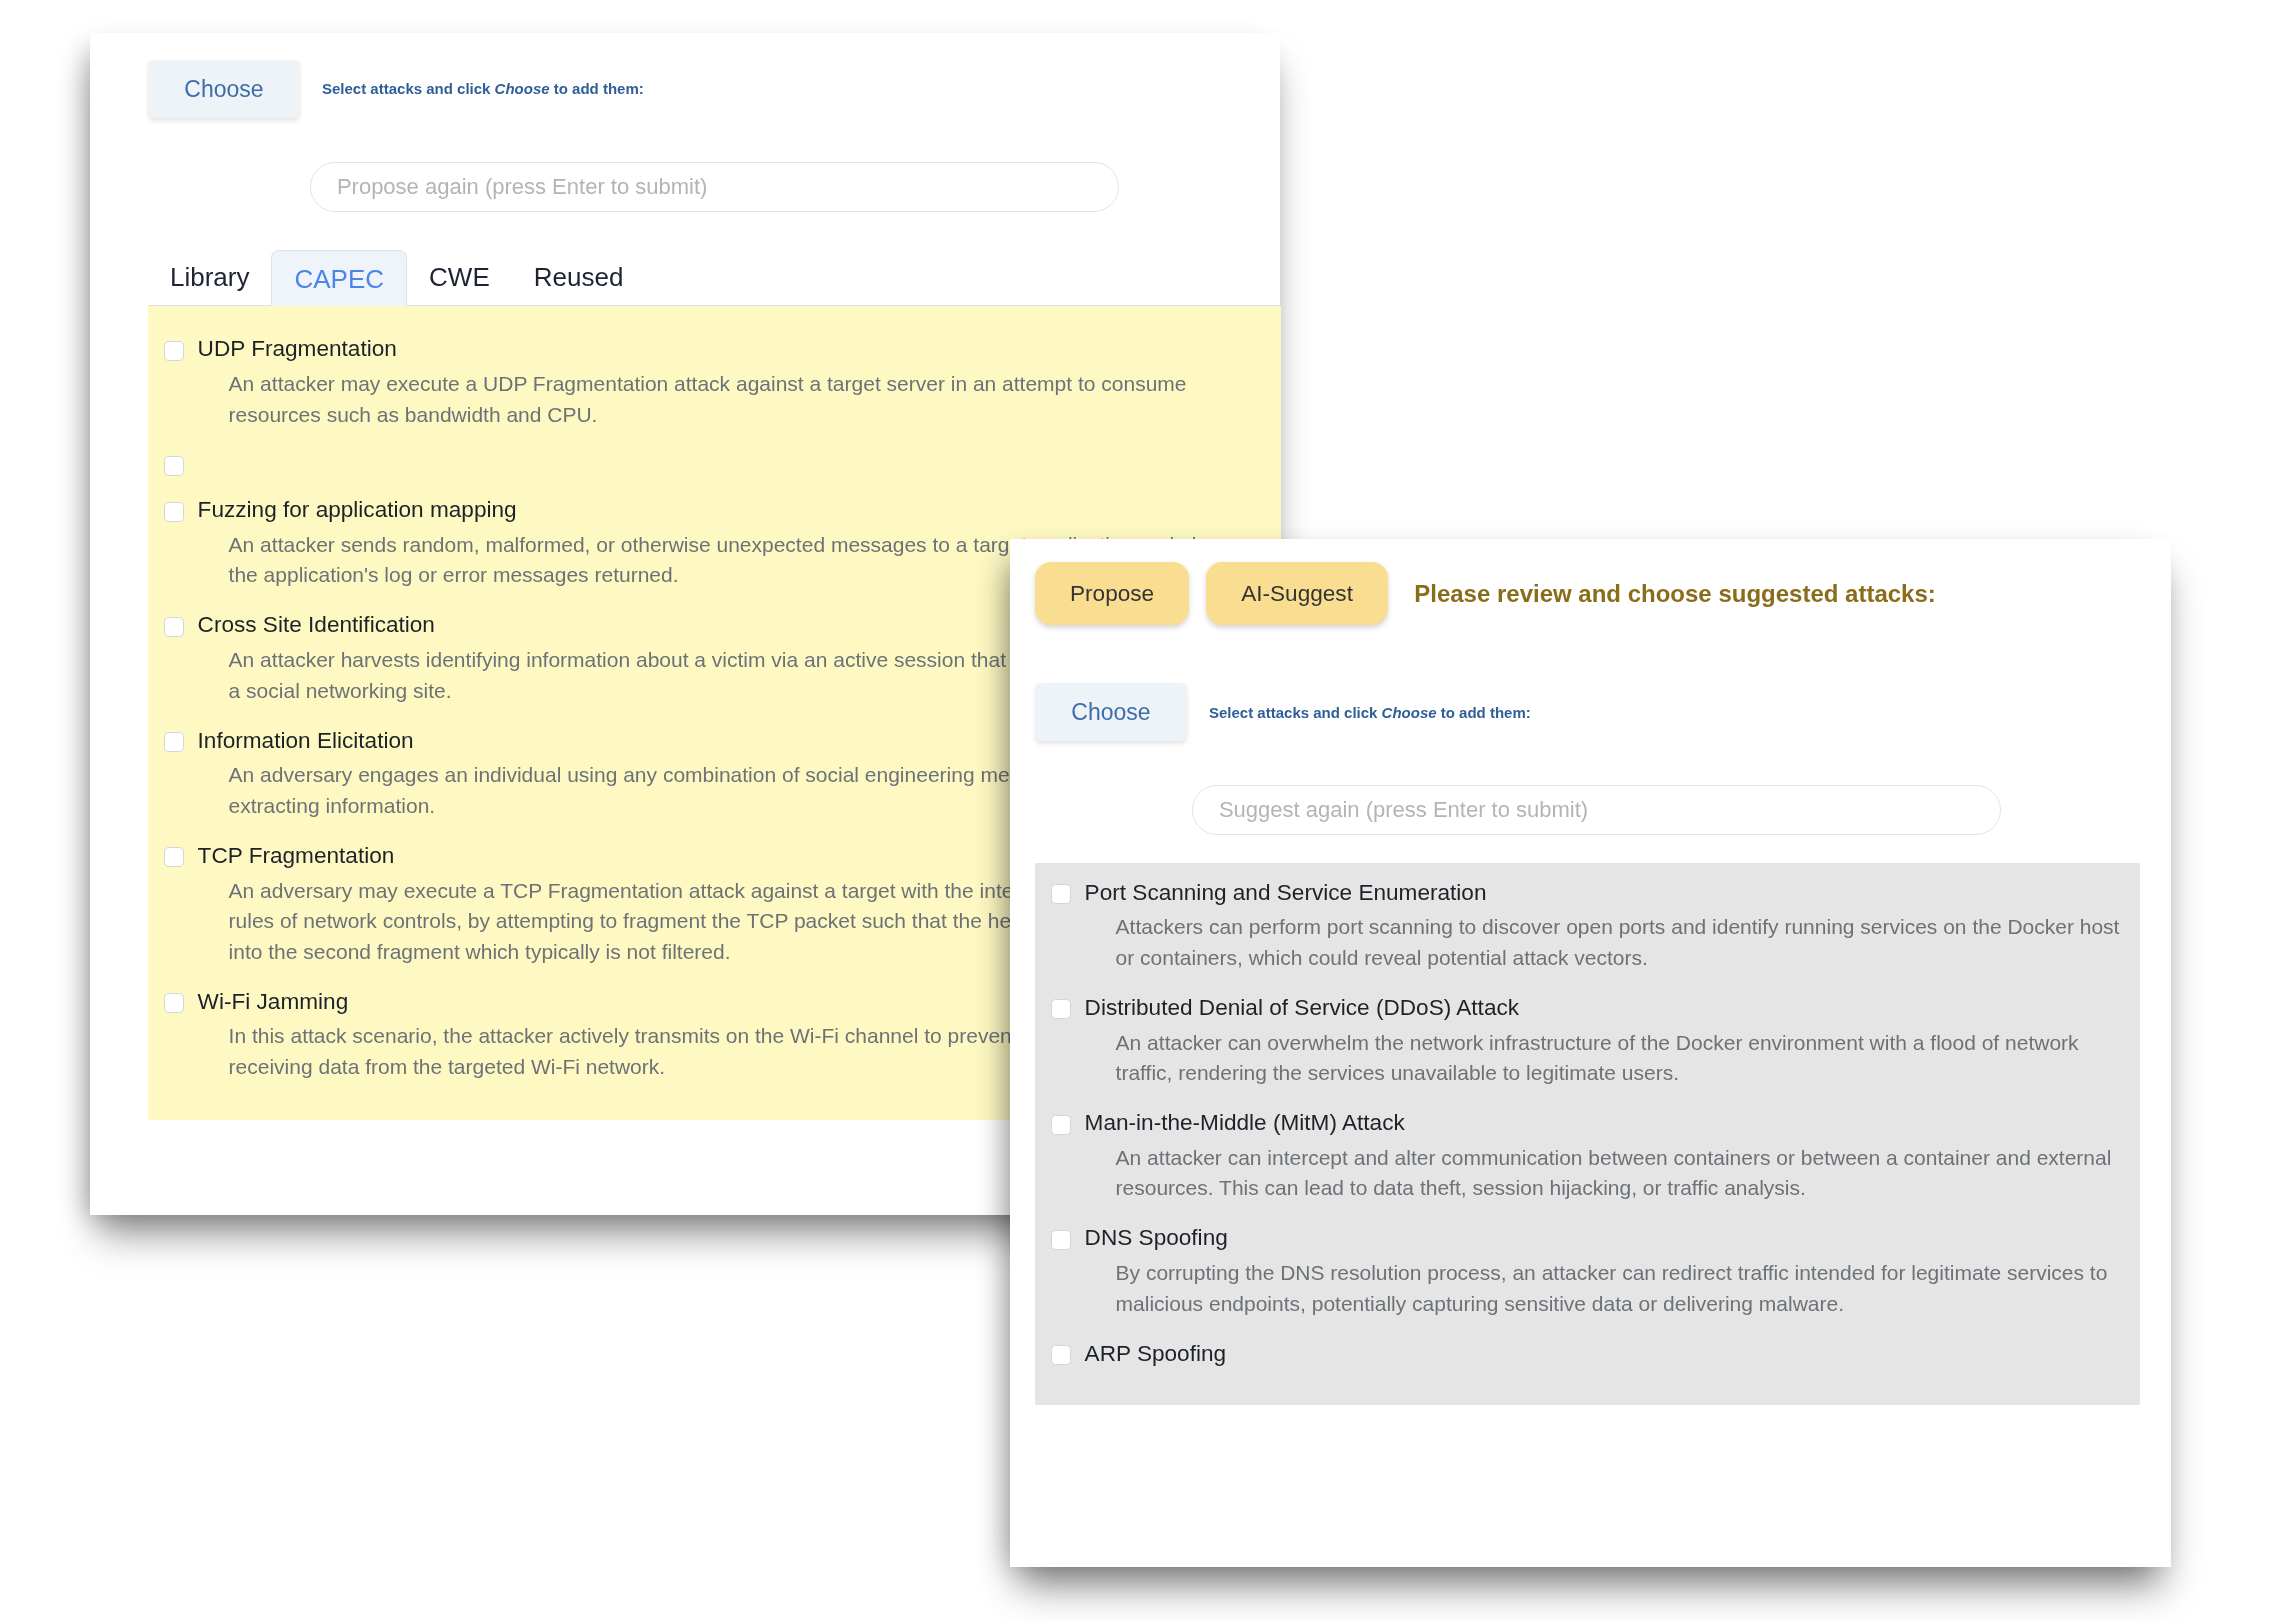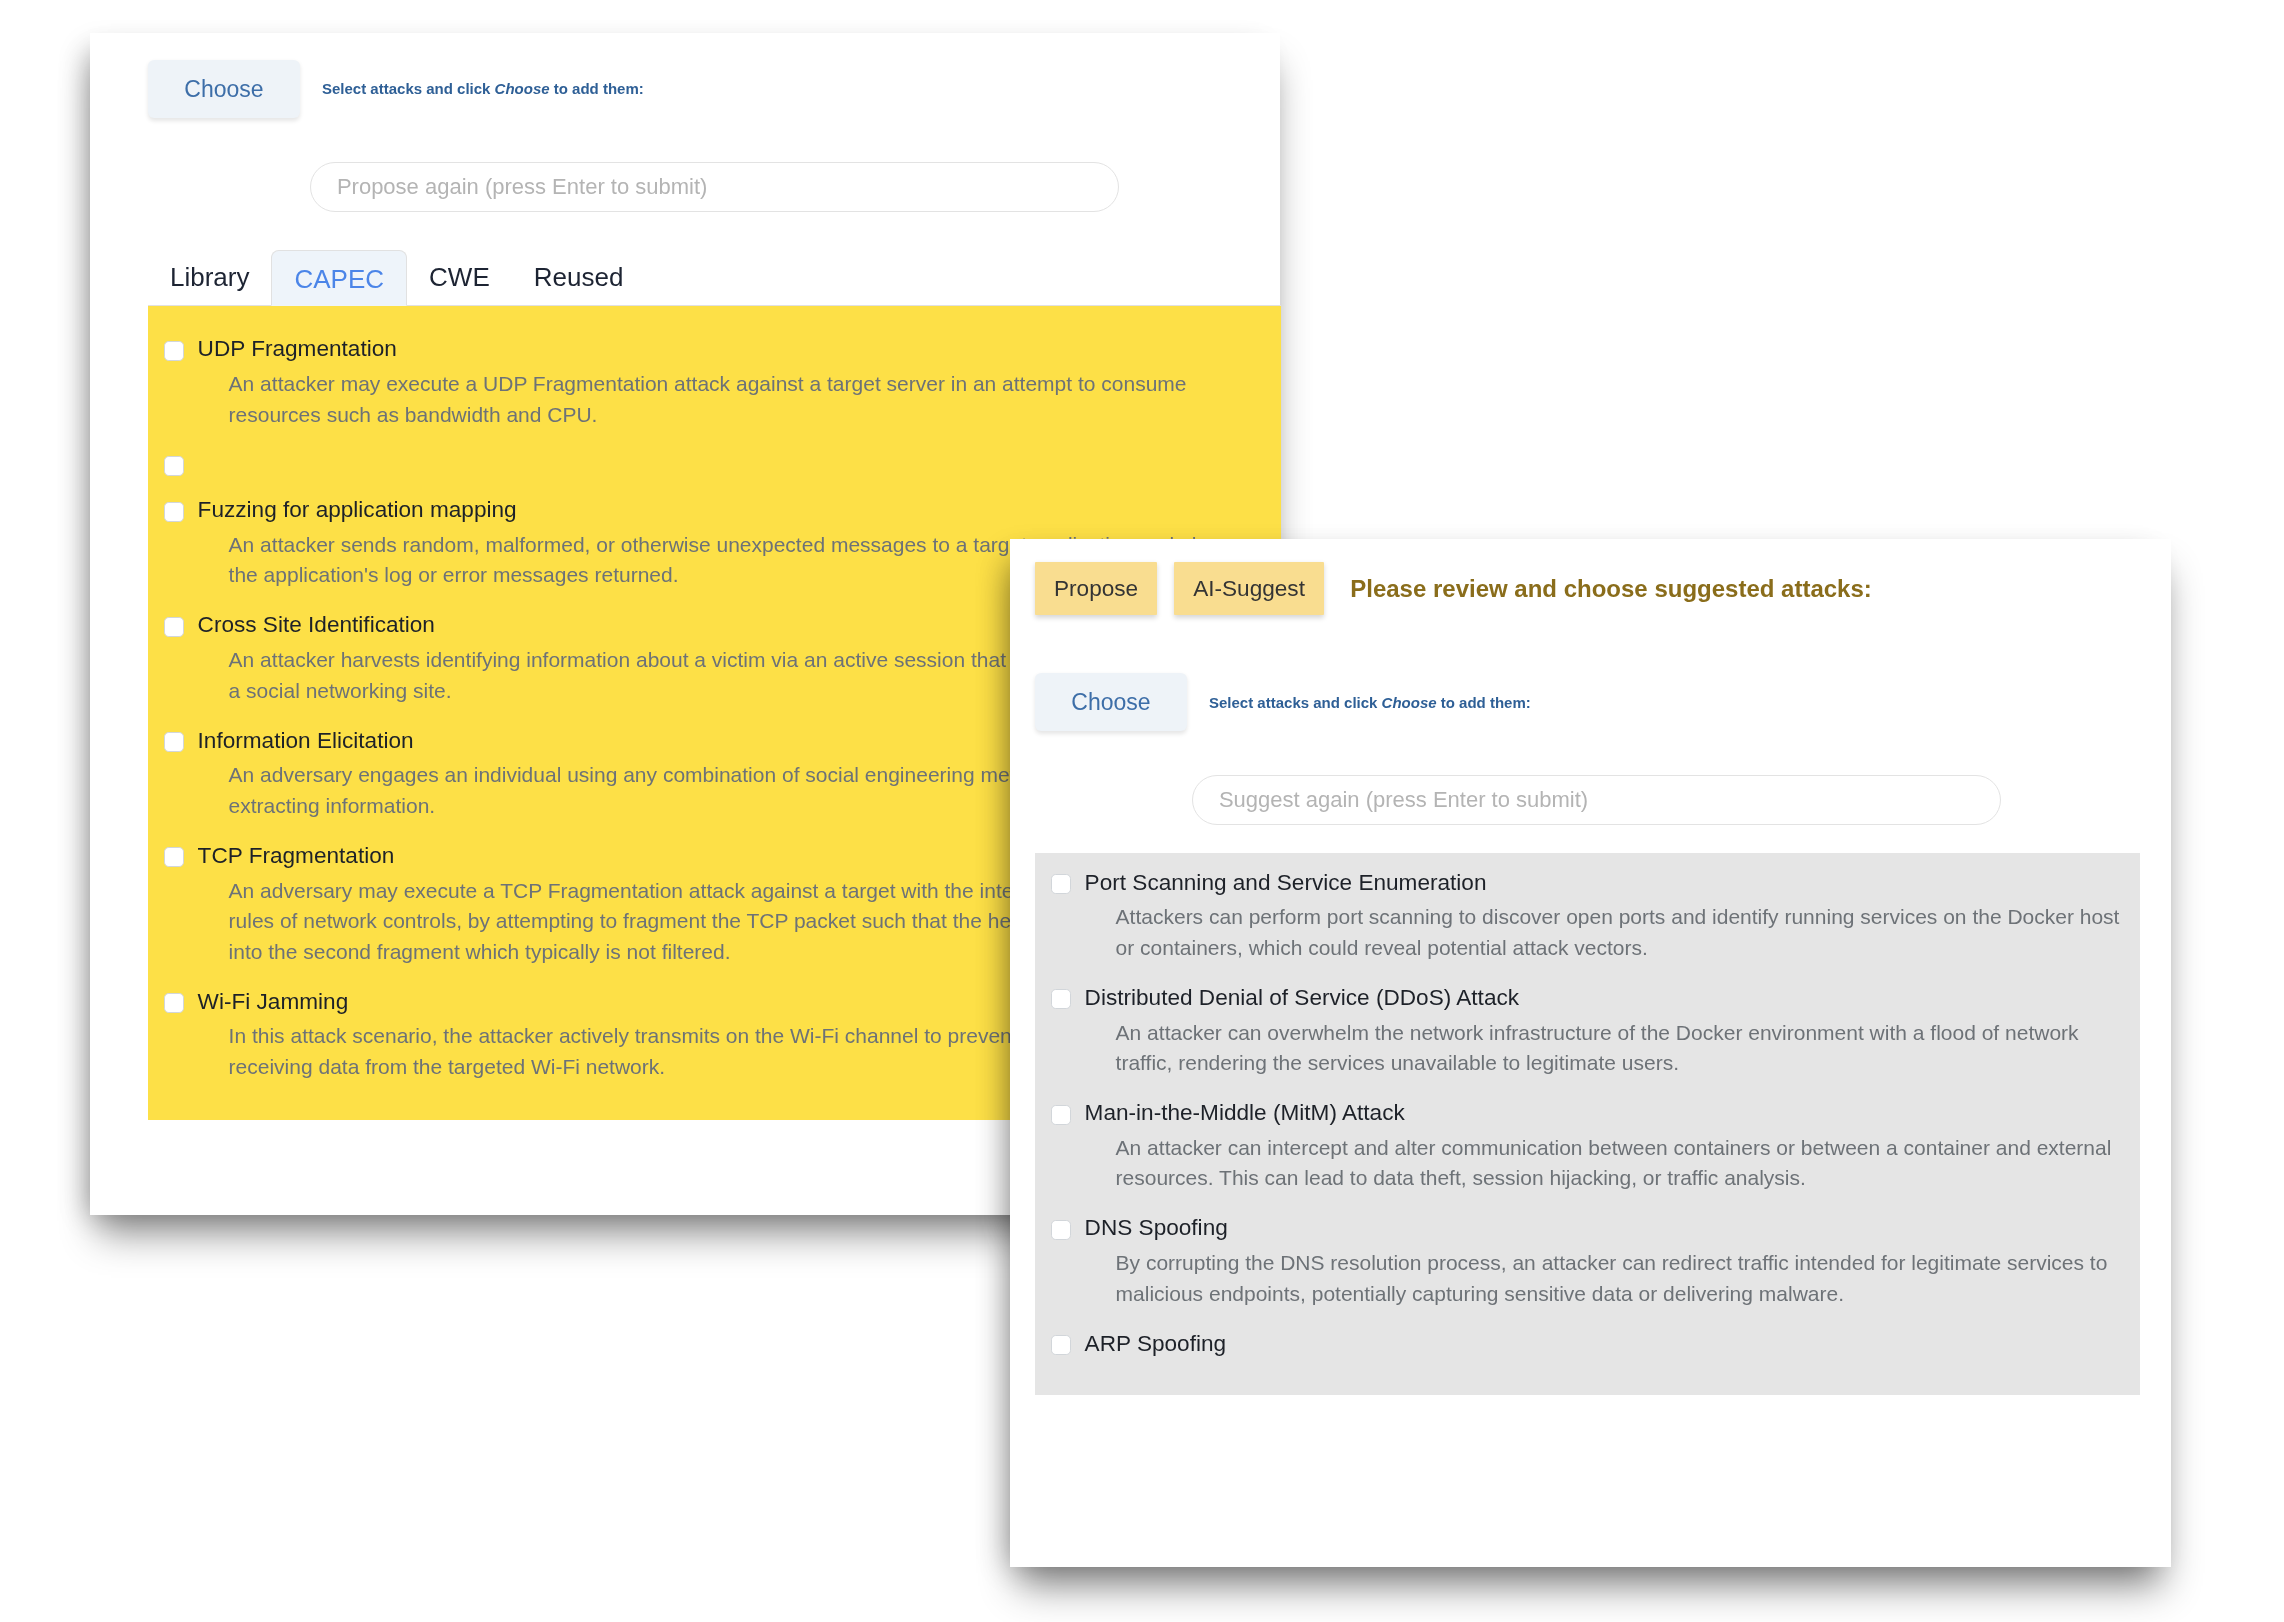--- a/index.html
+++ b/index.html
@@ -124,21 +124,21 @@
     background: #eef4fa;
     color: #4b85e8;
     border: 1.6px solid #e1e1e1;
     border-bottom: 1.6px solid #eef4fa;
     margin-bottom: -1.6px;
     box-sizing: border-box;
   }
 
   
   .list-area {
-    background: #fde047;
+    background: #fef9c3;
     padding: 18.7px 0 28px 0;
     width: 1133px;
     box-sizing: border-box;
   }
   .list-area.plain { background: #e5e5e5; padding-top: 4.7px; }
 
   .item {
     display: flex;
     align-items: flex-start;
     padding: 11px 0 9.3px 0;
@@ -180,26 +180,26 @@
   }
   .top-row {
     display: flex;
     align-items: center;
     gap: 17px;
   }
   .btn-yellow {
     background: #f9dd90;
     color: #343434;
     border: none;
-    border-radius: 1px;
+    border-radius: 16px;
     font-size: 22.6px;
     font-family: "Liberation Sans", sans-serif;
-    height: 53px;
+    height: 63px;
     line-height: 53px;
-    padding: 0 19px;
+    padding: 0 35px;
     box-shadow: 0 2.3px 5.4px rgba(0,0,0,0.16);
     cursor: pointer;
     white-space: nowrap;
   }
   .hint-gold {
     color: #8a6d1b;
     font-size: 24px;
     font-weight: bold;
     margin-left: 9.3px;
     white-space: nowrap;

